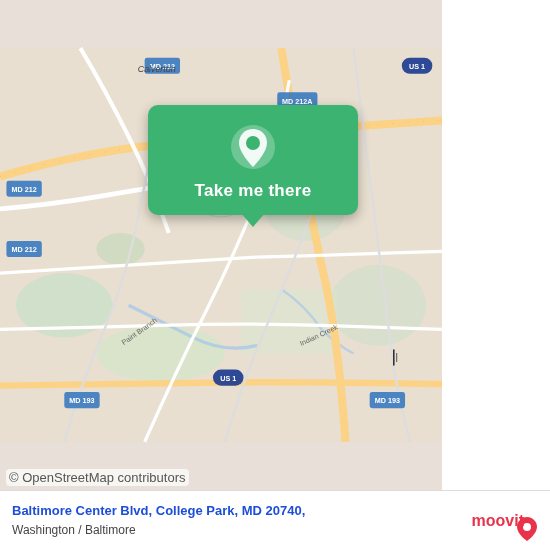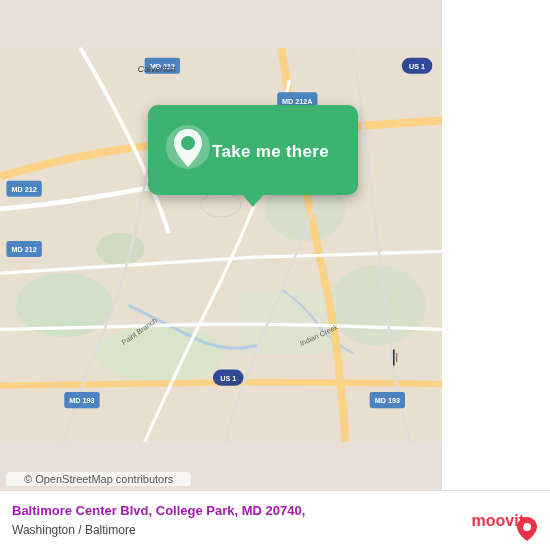--- a/index.html
+++ b/index.html
@@ -23,21 +23,21 @@
     
     .popup-card {
       position: absolute;
       top: 105px;
       left: 148px;
       width: 210px;
       background: #3cb371;
       border-radius: 10px;
       padding: 18px 16px 14px 16px;
       display: flex;
-      flex-direction: row;
+      flex-direction: column;
       align-items: center;
       z-index: 10;
       box-shadow: 0 4px 12px rgba(0,0,0,0.3);
     }
 
     .popup-card::after {
       content: '';
       position: absolute;
       bottom: -12px;
       left: 50%;
@@ -80,21 +80,21 @@
     .footer-top {
       display: flex;
       align-items: center;
       gap: 6px;
       margin-bottom: 2px;
     }
 
     .address-text {
       font-size: 13px;
       font-weight: bold;
-      color: #a21caf;
+      color: #1d4ed8;
     }
 
     .sub-text {
       font-size: 12px;
       color: #444;
       text-align: right;
     }
 
     .moovit-logo {
       position: absolute;
@@ -109,24 +109,24 @@
     .map-svg {
       position: absolute;
       top: 0; left: 0;
       width: 100%; height: 100%;
     }
 
     .attribution {
       position: absolute;
       bottom: 4px;
       left: 6px;
-      font-size: 11px;
+      font-size: 13px;
       color: #555;
       background: rgba(255,255,255,0.7);
-      padding: 1px 18px;
+      padding: 1px 3px;
       border-radius: 4px;
       z-index: 5;
     }
   </style>
 </head>
 <body>
 
 <div id="map-container">
 
   <svg class="map-svg" viewBox="0 0 550 490" xmlns="http://www.w3.org/2000/svg">

